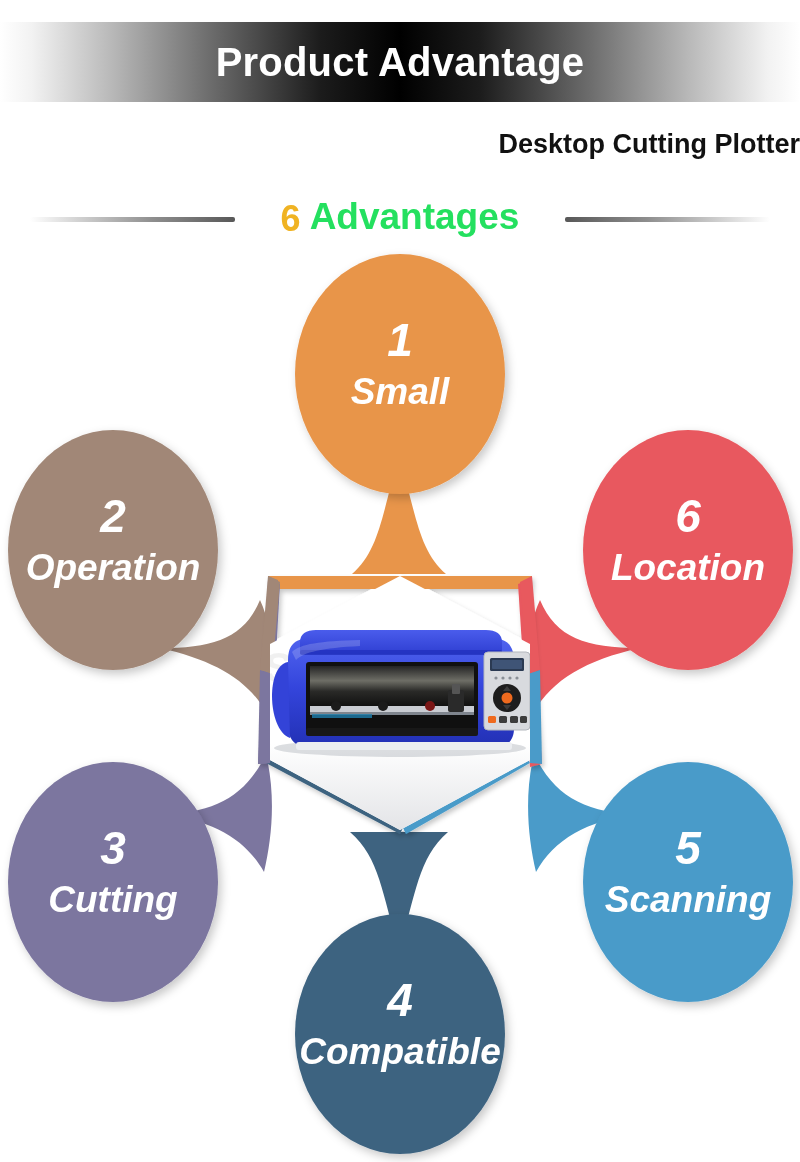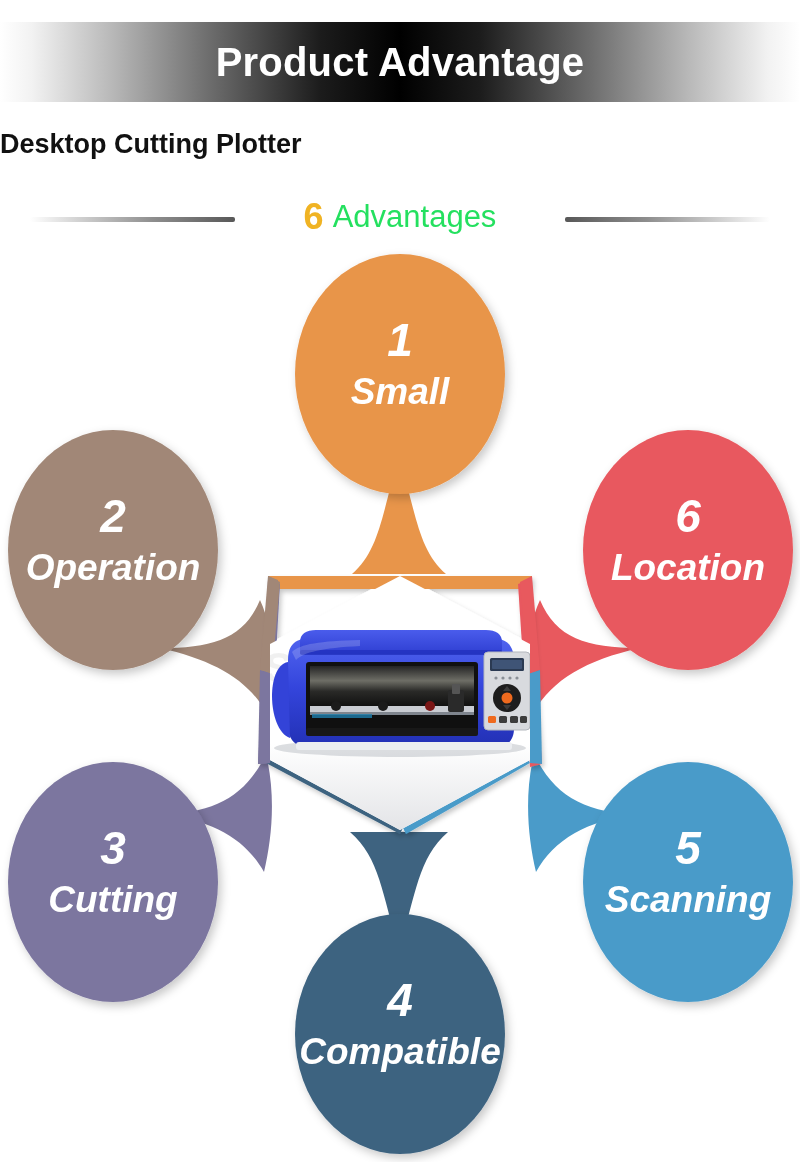--- a/index.html
+++ b/index.html
@@ -42,21 +42,21 @@
     font-weight: bold;
     letter-spacing: 0.2px;
     line-height: 1;
     white-space: nowrap;
   }
 
   .subtitle {
     position: absolute;
     left: 0; top: 128px;
     width: 800px;
-    text-align: left;
+    text-align: right;
     font-size: 27px;
     font-weight: bold;
     color: #111111;
     line-height: 1.2;
   }
 
   
   .adv-band {
     position: absolute;
     left: 0; top: 192px;
@@ -83,21 +83,21 @@
     text-align: center;
     line-height: 50px;
     white-space: nowrap;
   }
   .adv-num {
     font-size: 36px; font-weight: bold;
     color: #f0b323;
     vertical-align: -2px;
   }
   .adv-word {
-    font-size: 31px; font-weight: normal;
+    font-size: 37px; font-weight: bold;
     color: #24e05f;
     margin-left: 9px;
     margin-top: 32px;
   }
 
   
   .diagram {
     position: absolute;
     left: 0; top: 244px;
     width: 800px; height: 918px;

